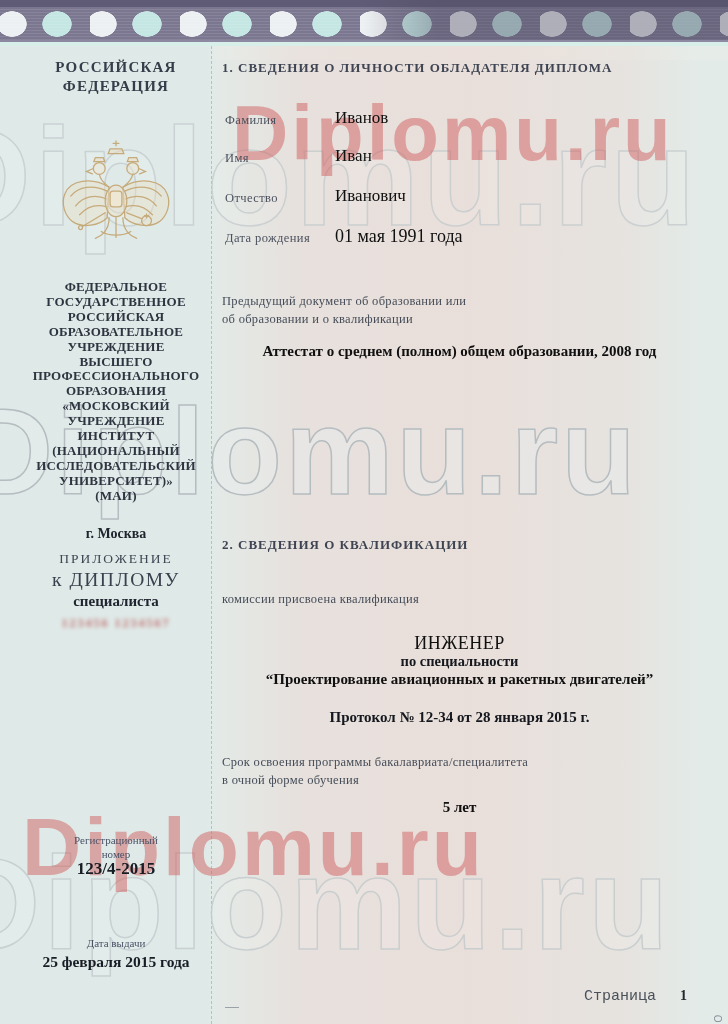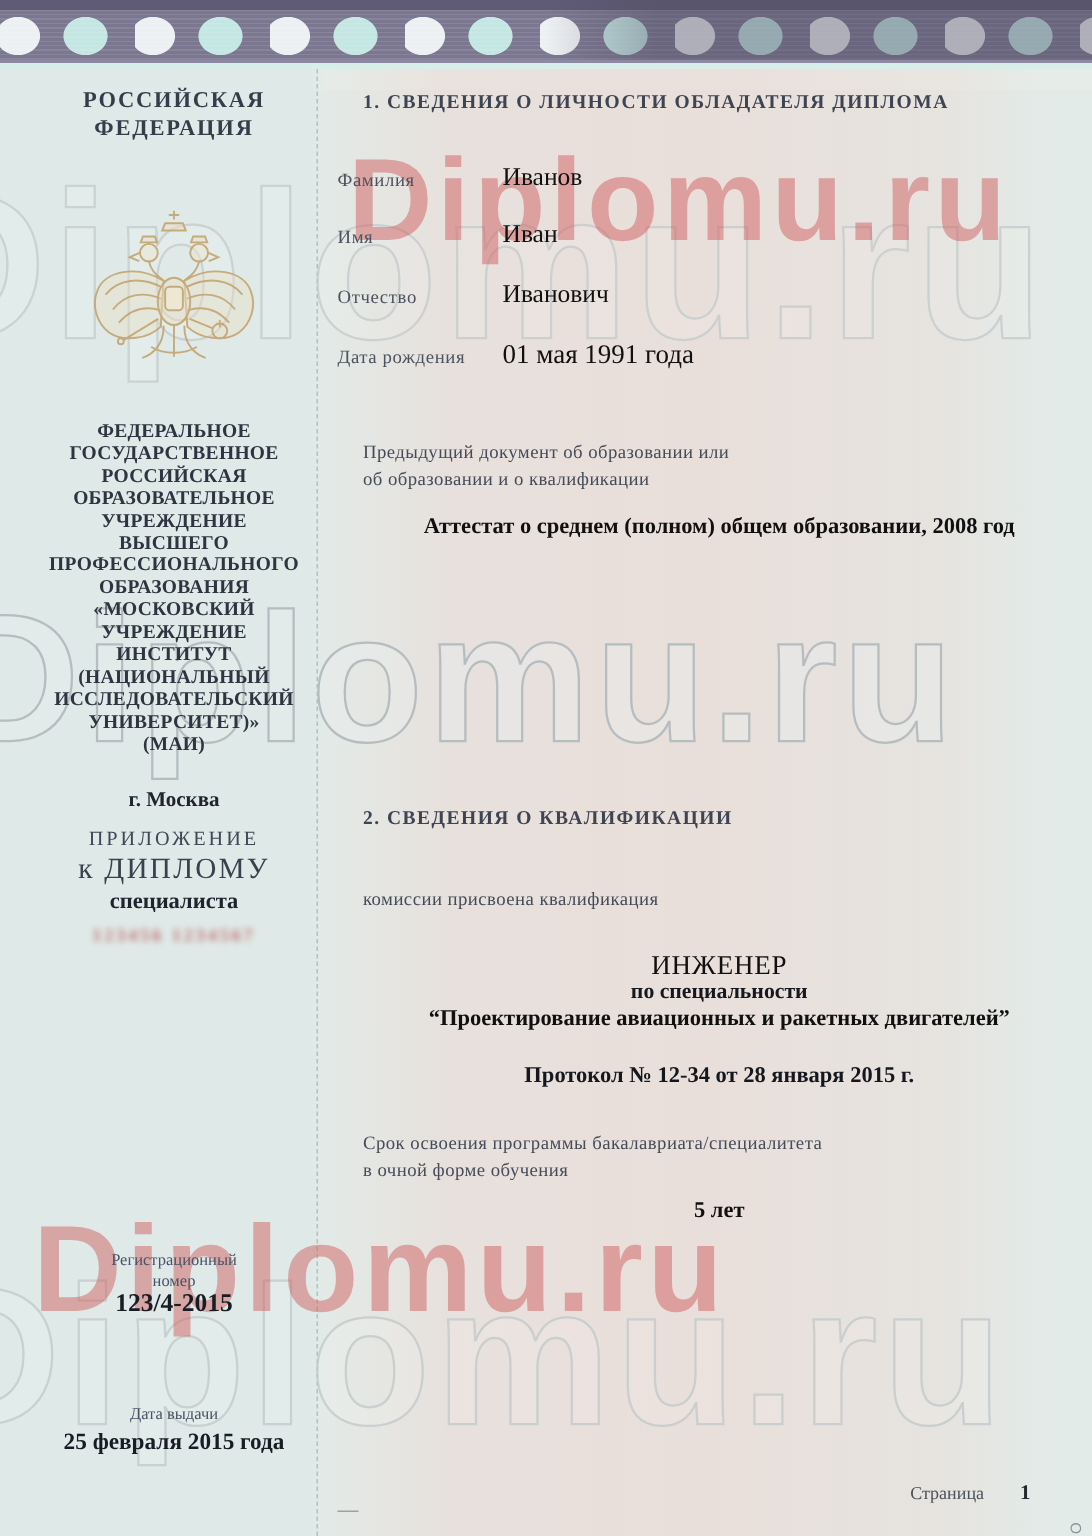--- a/index.html
+++ b/index.html
@@ -43,42 +43,42 @@
   .city{top:514px;font-size:14px;color:#20242e;font-weight:600;margin-top:12px;}
   .app-line1{top:551px;font-size:13.5px;letter-spacing:2px;color:#3f4654;}
   .app-line2{top:569px;font-size:19.5px;letter-spacing:1.5px;color:#39404e;}
   .app-line3{top:593px;font-size:15px;font-weight:bold;color:#20242e;}
   .serial{top:616px;font-size:12px;font-weight:bold;letter-spacing:2px;color:#c06d6d;filter:blur(2.2px);}
   .reg-label{top:834px;font-size:11px;line-height:1.25;color:#4a5266;}
   .reg-value{top:859px;font-size:17px;color:#181c24;font-weight:600;}
   .issue-label{top:937px;font-size:11px;color:#4a5266;}
   .issue-value{top:953px;font-size:15.5px;color:#181c24;font-weight:600;}
   
-  .maincol{position:absolute;left:242px;width:475px;z-index:2;}
+  .maincol{position:absolute;left:222px;width:475px;z-index:2;}
   .sec-title{font-size:13px;letter-spacing:1px;color:#3e4452;font-weight:600;}
   .s1{top:60px;}
   .s2{top:537px;}
   .field-row{position:absolute;left:225px;width:475px;z-index:2;}
   .field-label{position:absolute;left:0;top:5px;font-size:12.5px;letter-spacing:.4px;color:#4c525e;}
   .field-value{position:absolute;left:110px;width:260px;text-align:left;font-size:17px;font-weight:400;color:#101010;}
   .row-surname{top:108px;}.row-name{top:146px;}.row-patronymic{top:186px;}
   .row-birth{top:226px;}.row-birth .field-value{font-size:18px;}
   .block-label{font-size:12.5px;line-height:1.4;letter-spacing:.3px;color:#454c58;}
   .prev-label{top:293px;}
   .prev-value{top:343px;text-align:center;font-size:15px;font-weight:bold;color:#101010;}
   .decision-label{top:591px;}
   .qual{top:633px;text-align:center;font-size:18px;font-weight:normal;letter-spacing:.5px;color:#101010;}
   .spec-intro{top:653px;text-align:center;font-size:14.5px;font-weight:600;color:#15181e;}
   .spec{top:671px;text-align:center;font-size:15px;font-weight:bold;color:#101010;}
   .protocol{top:709px;text-align:center;font-size:15px;font-weight:600;color:#14171d;}
   .dur-label{top:754px;}
   .dur-value{top:799px;text-align:center;font-size:15px;font-weight:bold;color:#101010;}
   
   .page-footer{position:absolute;top:986px;left:225px;width:462px;text-align:right;z-index:2;}
-  .page-footer .lbl{font-size:12px;color:#4a5158;}
+  .page-footer .lbl{font-size:15px;color:#4a5158;font-family:Liberation Mono, monospace;}
   .page-footer .num{font-size:14px;font-weight:bold;color:#23272e;margin-left:20px;}
   .footer-tick{position:absolute;left:225px;top:1007px;width:14px;border-top:1px solid #9aa2a8;z-index:2;}
   .edge-text{
     position:absolute;right:4px;bottom:10px;transform:rotate(-90deg);transform-origin:bottom right;
     font-size:10px;letter-spacing:.8px;color:#8b939c;white-space:nowrap;z-index:2;
     font-family:"Liberation Sans",sans-serif;
   }
   .abs{position:absolute;}
 </style>
 </head>

